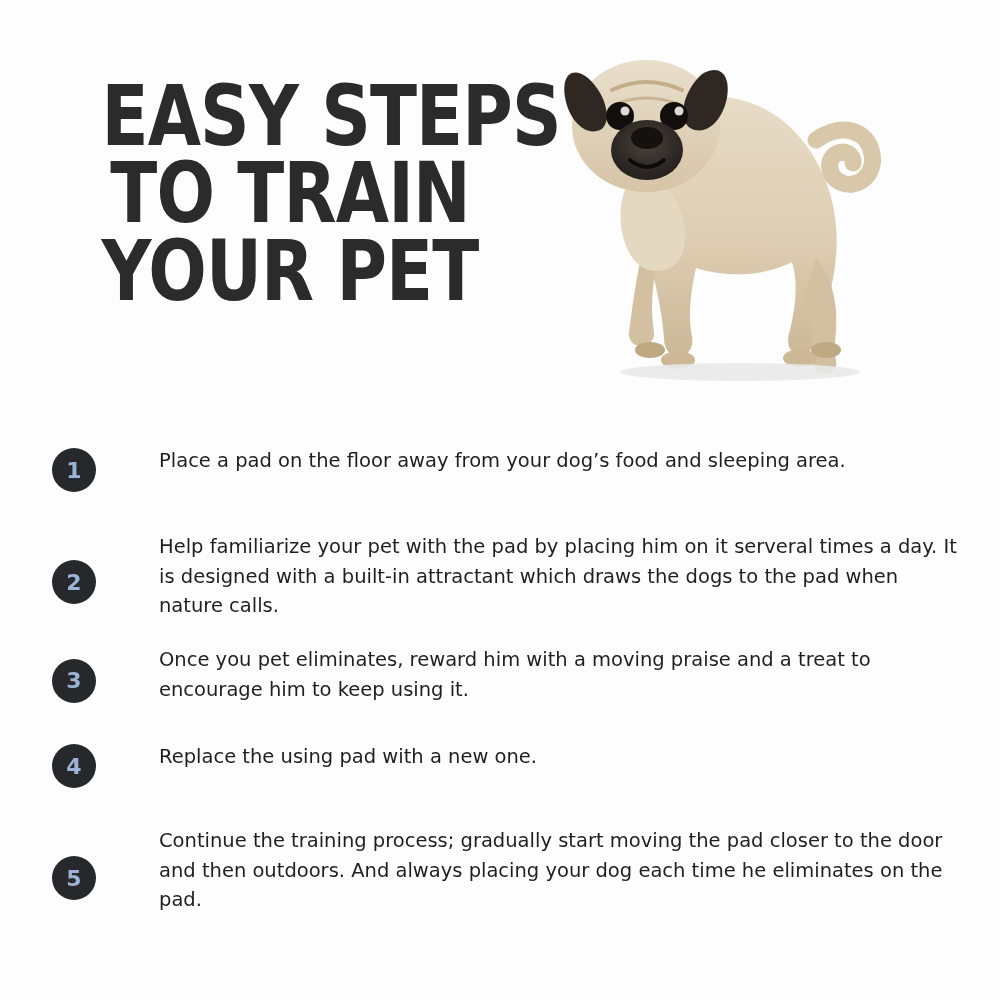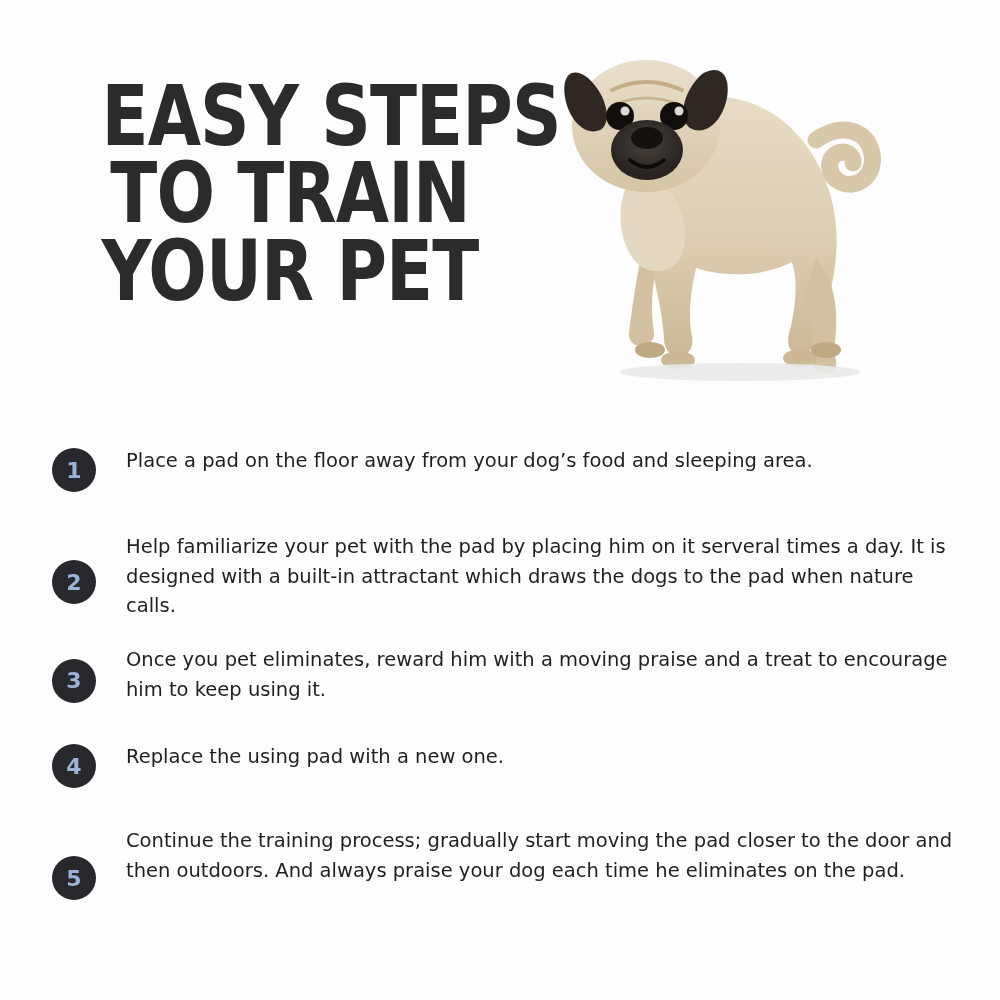--- a/index.html
+++ b/index.html
@@ -88,20 +88,21 @@
     align-items: center;
     justify-content: center;
     margin-right: 30px;
   }
   .step-text {
     font-family: "DejaVu Sans", sans-serif;
     font-size: 19.5px;
     line-height: 1.52;
     color: #1f1f1f;
     max-width: 830px;
+    margin-left: 33px;
   }
   
   .step.s1 .badge { margin-top: 2px; }
   .step.s2 .badge { margin-top: 28px; }
   .step.s3 .badge { margin-top: 14px; }
   .step.s4 .badge { margin-top: 2px; }
   .step.s5 .badge { margin-top: 30px; }
 
   .step.s1 { margin-bottom: 40px; }
   .step.s2 { margin-bottom: 24px; }
@@ -199,17 +200,17 @@
       <div class="step-text">Once you pet eliminates, reward him with a moving praise and a treat to encourage him to keep using it.</div>
     </div>
 
     <div class="step s4">
       <div class="badge">4</div>
       <div class="step-text">Replace the using pad with a new one.</div>
     </div>
 
     <div class="step s5">
       <div class="badge">5</div>
-      <div class="step-text">Continue the training process; gradually start moving the pad closer to the door and then outdoors. And always praise your dog each time he eliminates on the pad.</div>
+      <div class="step-text">Continue the training process; gradually start moving the pad closer to the door and then outdoors. And always placing your dog each time he eliminates on the pad.</div>
     </div>
 
   </div>
 </div>
 
 </body></html>

